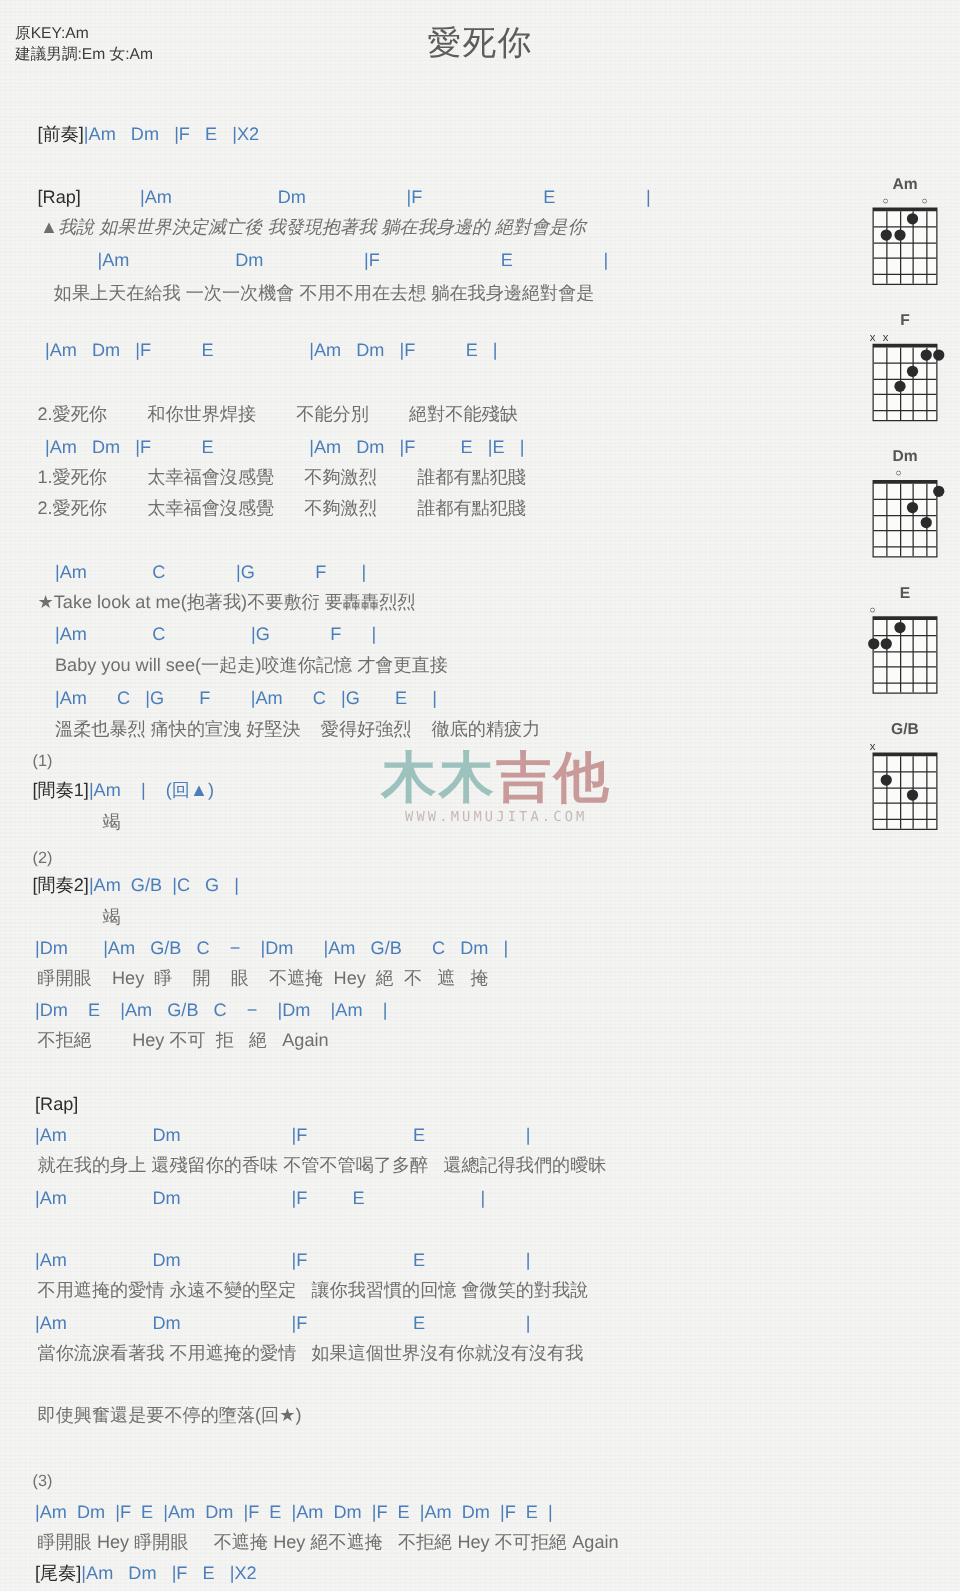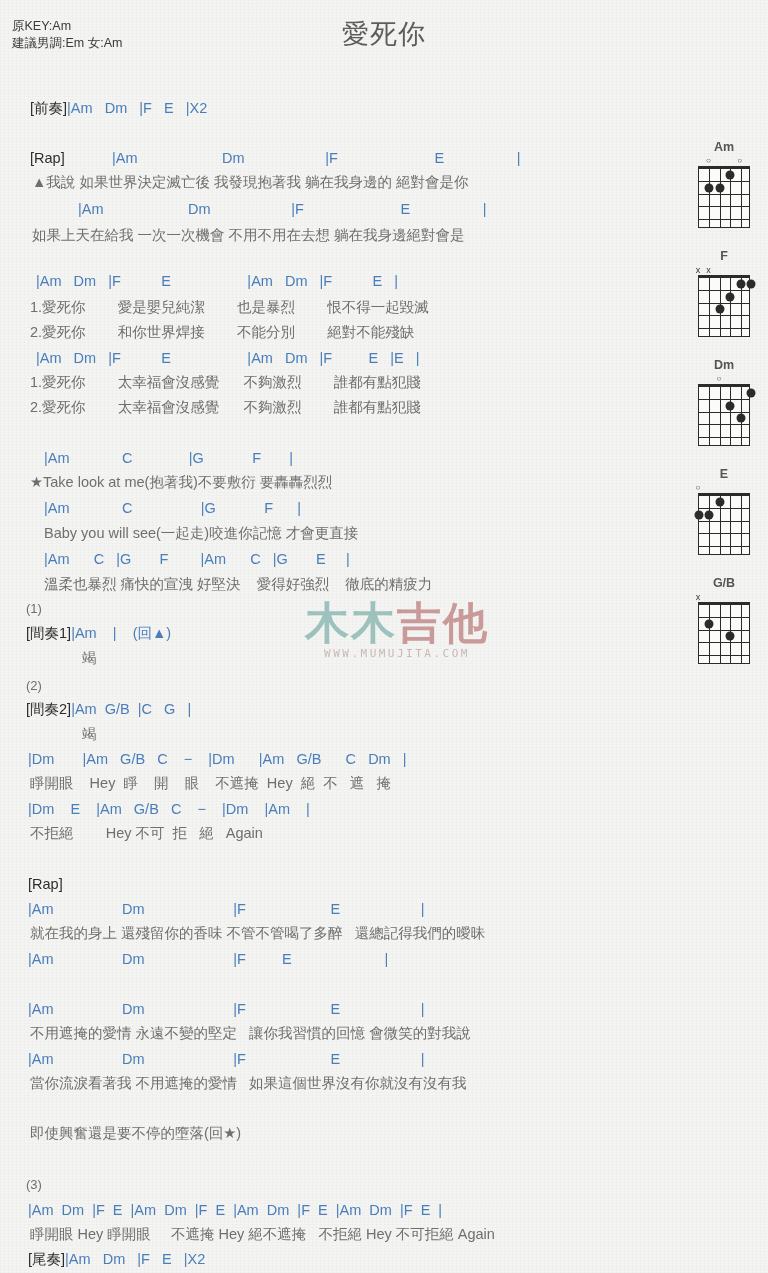--- a/index.html
+++ b/index.html
@@ -72,27 +72,26 @@
     <div>建議男調:Em 女:Am</div>
   </div>
 
   <div class="song-title">愛死你</div>
 
 
   <div class="row" style="left:30px; top:100px;"><span class="tag">[前奏]</span><span class="chord">|Am   Dm   |F   E   |X2</span></div>
 
   <div class="row tag" style="left:30px; top:150px;">[Rap]</div>
   <div class="row chordline" style="left:112px; top:150px;">|Am                     Dm                    |F                        E                  |</div>
-  <div class="row lyric" style="left:32px; top:174px;">▲我說 如果世界決定滅亡後 我發現抱著我 躺在我身邊的 絕對會是你</div>
+  <div class="row lyric" style="left:32px; top:174px;font-style:italic;">▲我說 如果世界決定滅亡後 我發現抱著我 躺在我身邊的 絕對會是你</div>
 
   <div class="row chordline" style="left:78px; top:201px;">|Am                     Dm                    |F                        E                  |</div>
-  <div class="row lyric" style="left:32px; top:227px;">如果上天在給我 一次一次機會 不用不用在去想 躺在我身邊絕對會是</div>
+  <div class="row lyric" style="left:43px; top:227px;">如果上天在給我 一次一次機會 不用不用在去想 躺在我身邊絕對會是</div>
 
   <div class="row chordline" style="left:36px; top:273px;">|Am   Dm   |F          E                   |Am   Dm   |F          E   |</div>
-  <div class="row lyric" style="left:30px; top:299px;">1.愛死你        愛是嬰兒純潔        也是暴烈        恨不得一起毀滅</div>
   <div class="row lyric" style="left:30px; top:324px;">2.愛死你        和你世界焊接        不能分別        絕對不能殘缺</div>
 
   <div class="row chordline" style="left:36px; top:350px;">|Am   Dm   |F          E                   |Am   Dm   |F         E   |E   |</div>
   <div class="row lyric" style="left:30px; top:374px;">1.愛死你        太幸福會沒感覺      不夠激烈        誰都有點犯賤</div>
   <div class="row lyric" style="left:30px; top:399px;">2.愛死你        太幸福會沒感覺      不夠激烈        誰都有點犯賤</div>
 
   <div class="row chordline" style="left:44px; top:450px;">|Am             C              |G            F       |</div>
   <div class="row lyric" style="left:30px; top:474px;">★Take look at me(抱著我)不要敷衍 要轟轟烈烈</div>
 
   <div class="row chordline" style="left:44px; top:500px;">|Am             C                 |G            F      |</div>

